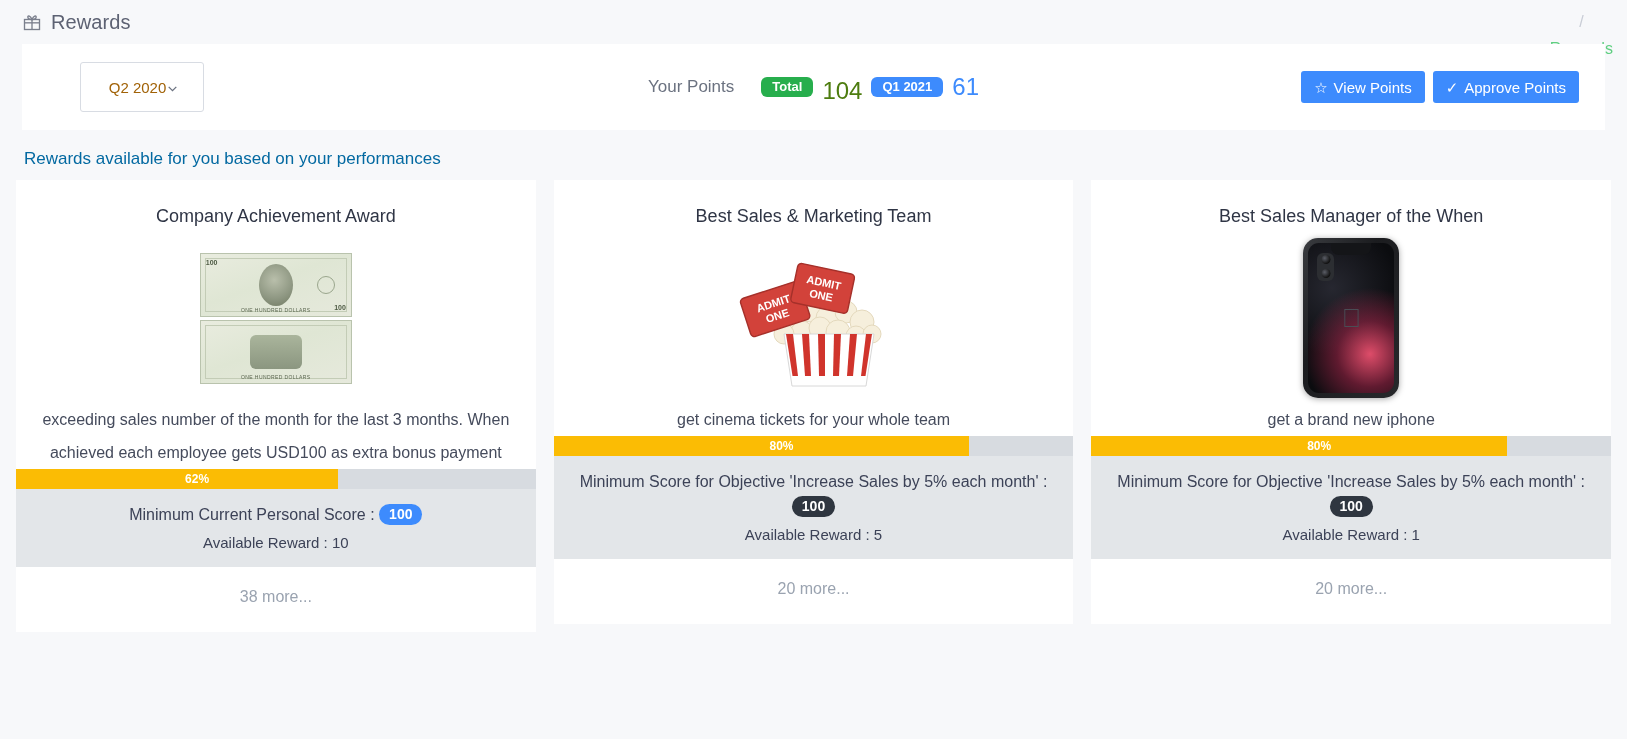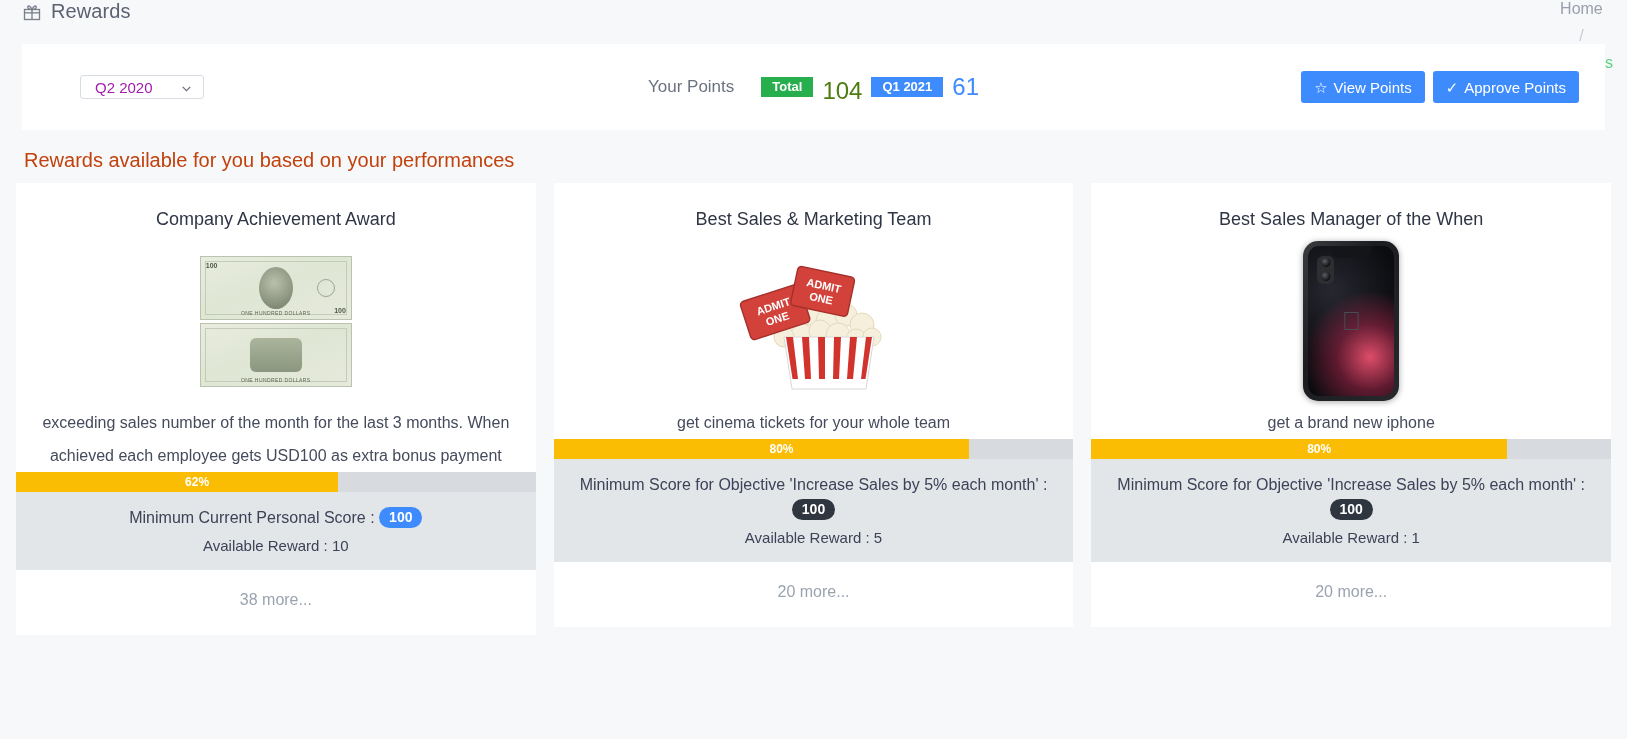--- a/index.html
+++ b/index.html
@@ -9,21 +9,21 @@
     background: #f7f8fa;
     font-family: "Liberation Sans", sans-serif;
     overflow: hidden;
   }
 
   
   .topbar {
     height: 44px;
     background: #f7f8fa;
     display: flex;
-    align-items: flex-start;
+    align-items: center;
     justify-content: space-between;
     padding: 0 14px 0 22px;
   }
   .topbar-left { display: flex; align-items: center; gap: 9px; }
   .gift-icon { width: 20px; height: 20px; display: block; color: #7a7f8c; }
   .page-title { font-size: 20px; color: #5d6273; letter-spacing: .1px; }
   .breadcrumb { display: flex; align-items: center; gap: 9px; font-size: 16px; flex-direction: column; }
   .crumb-home { color: #9a9fae; }
   .crumb-sep { color: #c9cdd6; }
   .crumb-current { color: #5fcf80; }
@@ -32,44 +32,44 @@
   .toolbar {
     margin: 0 22px;
     background: #ffffff;
     height: 86px;
     display: flex;
     align-items: center;
     position: relative;
     padding: 0 26px;
   }
   .period-select {
-    width: 124px; height: 24px;
+    width: 124px; height: 50px;
     border: 1px solid #d8dce3;
     border-radius: 3px;
     background: #fff;
-    display: flex; align-items: center; justify-content: space-between;
+    display: flex; align-items: center; justify-content: center;
     padding: 0 10px 0 14px;
-    font-size: 15px; color: #a21caf;
+    font-size: 15px; color: #a16207;
     cursor: pointer;
     margin-left: 32px;
   }
   .chev { width: 13px; height: 13px; color: #6b7280; }
 
   .points-wrap {
     position: absolute;
     left: 0; right: 0;
     display: flex; align-items: center; justify-content: center;
     gap: 9px;
     pointer-events: none;
   }
   .points-wrap > * { pointer-events: auto; }
   .points-label { font-size: 17px; color: #6b7280; margin-right: 18px; }
   .pill {
     display: inline-flex; align-items: center; justify-content: center;
-    border-radius: 0;
+    border-radius: 6px;
     color: #fff; font-size: 13px; font-weight: bold;
     padding: 3px 11px 4px;
     line-height: 1;
   }
   .pill-total { background: #27ae4d; }
   .pill-quarter { background: #3d8bfd; }
   .points-num { font-size: 24px; }
   .num-total { color: #4d7c0f; margin-top: 8px; }
   .num-quarter { color: #3d8bfd; }
 
@@ -84,22 +84,22 @@
     padding: 0 13px;
     display: inline-flex; align-items: center; gap: 6px;
     cursor: pointer;
     font-family: "Liberation Sans", sans-serif;
   }
   .btn .gi { font-size: 15px; line-height: 1; }
 
   
   .section-title {
     margin: 19px 0 11px 24px;
-    font-size: 20px;
-    color: #c2410c;
+    font-size: 17px;
+    color: #0369a1;
   }
 
   
   .cards {
     display: flex;
     gap: 18px;
     padding: 0 16px;
     align-items: flex-start;
   }
   .card {

